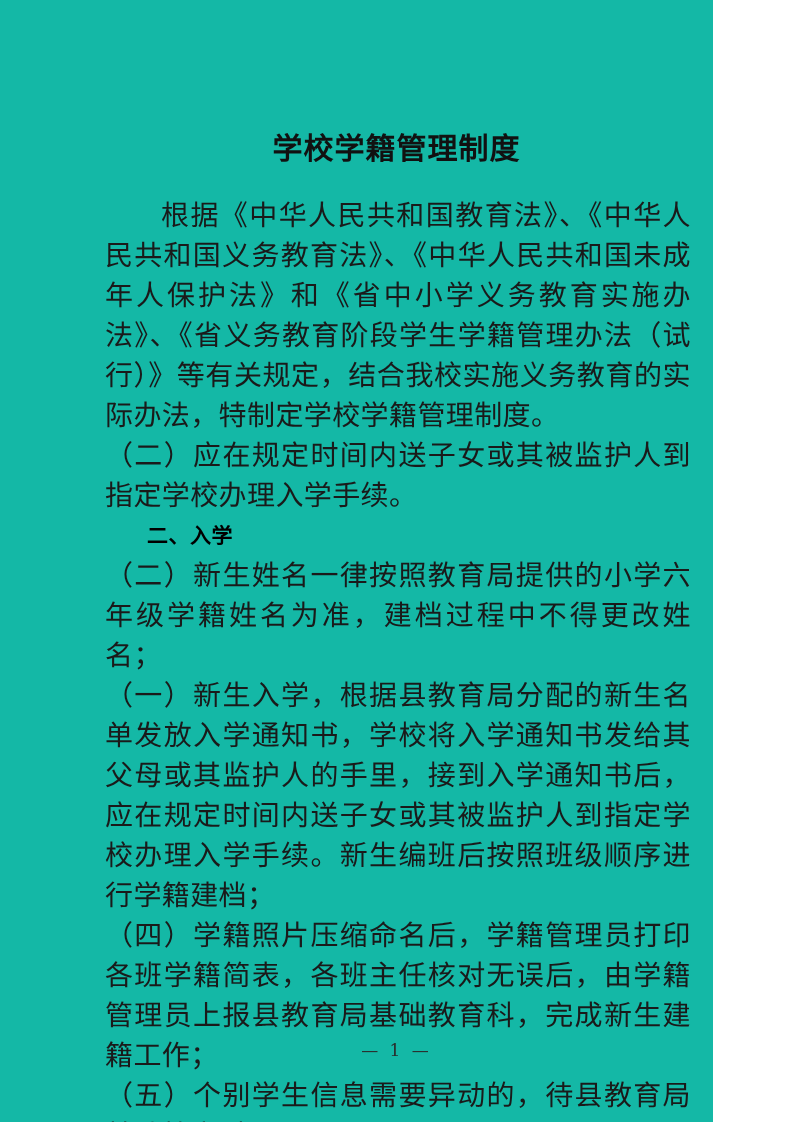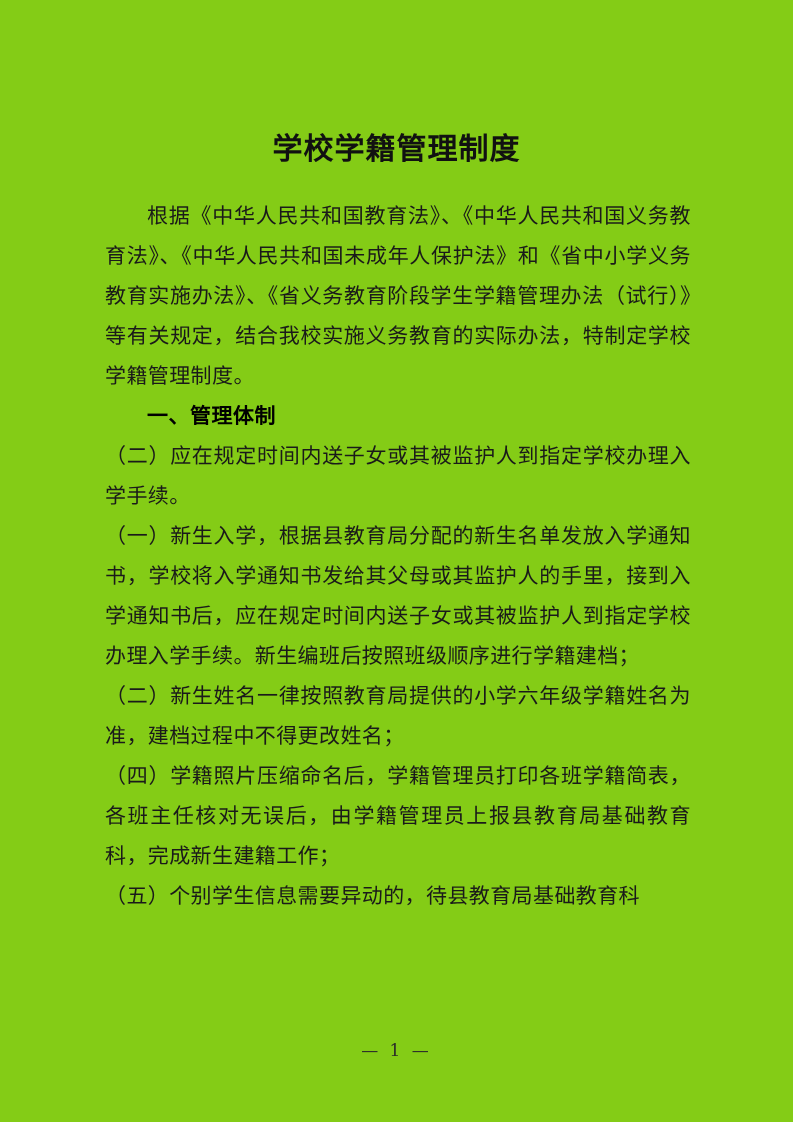--- a/index.html
+++ b/index.html
@@ -14,23 +14,23 @@
     position: relative;
     overflow: hidden;
     font-family: "DejaVu Serif", "Liberation Serif", serif;
     color: #000000;
     -webkit-font-smoothing: antialiased;
   }
 
   .page {
     position: absolute;
     inset: 0;
-    width: 793px;
+    width: 713px;
     height: 1122px;
-    background: #84cc16;
+    background: #14b8a6;
   }
 
   
   .doc-title {
     position: absolute;
     top: 108px;
     left: 0;
     width: 793px;
     text-align: center;
     font-family: "Liberation Sans", "DejaVu Sans", sans-serif;
@@ -43,21 +43,21 @@
 
   
   .body-block {
     position: absolute;
     top: 196px;
     left: 105px;
     width: 586px;
   }
 
   .para {
-    font-size: 21px;
+    font-size: 28px;
     line-height: 40px;
     letter-spacing: 0.4px;
     text-align: justify;
     text-justify: inter-ideograph;
     margin: 0;
     color: #1a1a1a;
     font-family: "DejaVu Serif", "Liberation Serif", serif;
   }
 
   
@@ -95,29 +95,29 @@
 <body>
 
 <div class="page">
 
   <h1 class="doc-title">学校学籍管理制度</h1>
 
   <div class="body-block">
 
     <p class="para indent">根据《中华人民共和国教育法》、《中华人民共和国义务教育法》、《中华人民共和国未成年人保护法》和《省中小学义务教育实施办法》、《省义务教育阶段学生学籍管理办法（试行）》等有关规定，结合我校实施义务教育的实际办法，特制定学校学籍管理制度。</p>
 
-    <p class="heading">一、管理体制</p>
 
 
     <p class="para">（二）应在规定时间内送子女或其被监护人到指定学校办理入学手续。</p>
 
+    <p class="heading">二、入学</p>
+
+    <p class="para">（二）新生姓名一律按照教育局提供的小学六年级学籍姓名为准，建档过程中不得更改姓名；</p>
 
     <p class="para">（一）新生入学，根据县教育局分配的新生名单发放入学通知书，学校将入学通知书发给其父母或其监护人的手里，接到入学通知书后，应在规定时间内送子女或其被监护人到指定学校办理入学手续。新生编班后按照班级顺序进行学籍建档；</p>
-
-    <p class="para">（二）新生姓名一律按照教育局提供的小学六年级学籍姓名为准，建档过程中不得更改姓名；</p>
 
 
     <p class="para">（四）学籍照片压缩命名后，学籍管理员打印各班学籍简表，各班主任核对无误后，由学籍管理员上报县教育局基础教育科，完成新生建籍工作；</p>
 
     <p class="para">（五）个别学生信息需要异动的，待县教育局基础教育科</p>
 
   </div>
 
   <div class="page-footer">— 1 —</div>
 

